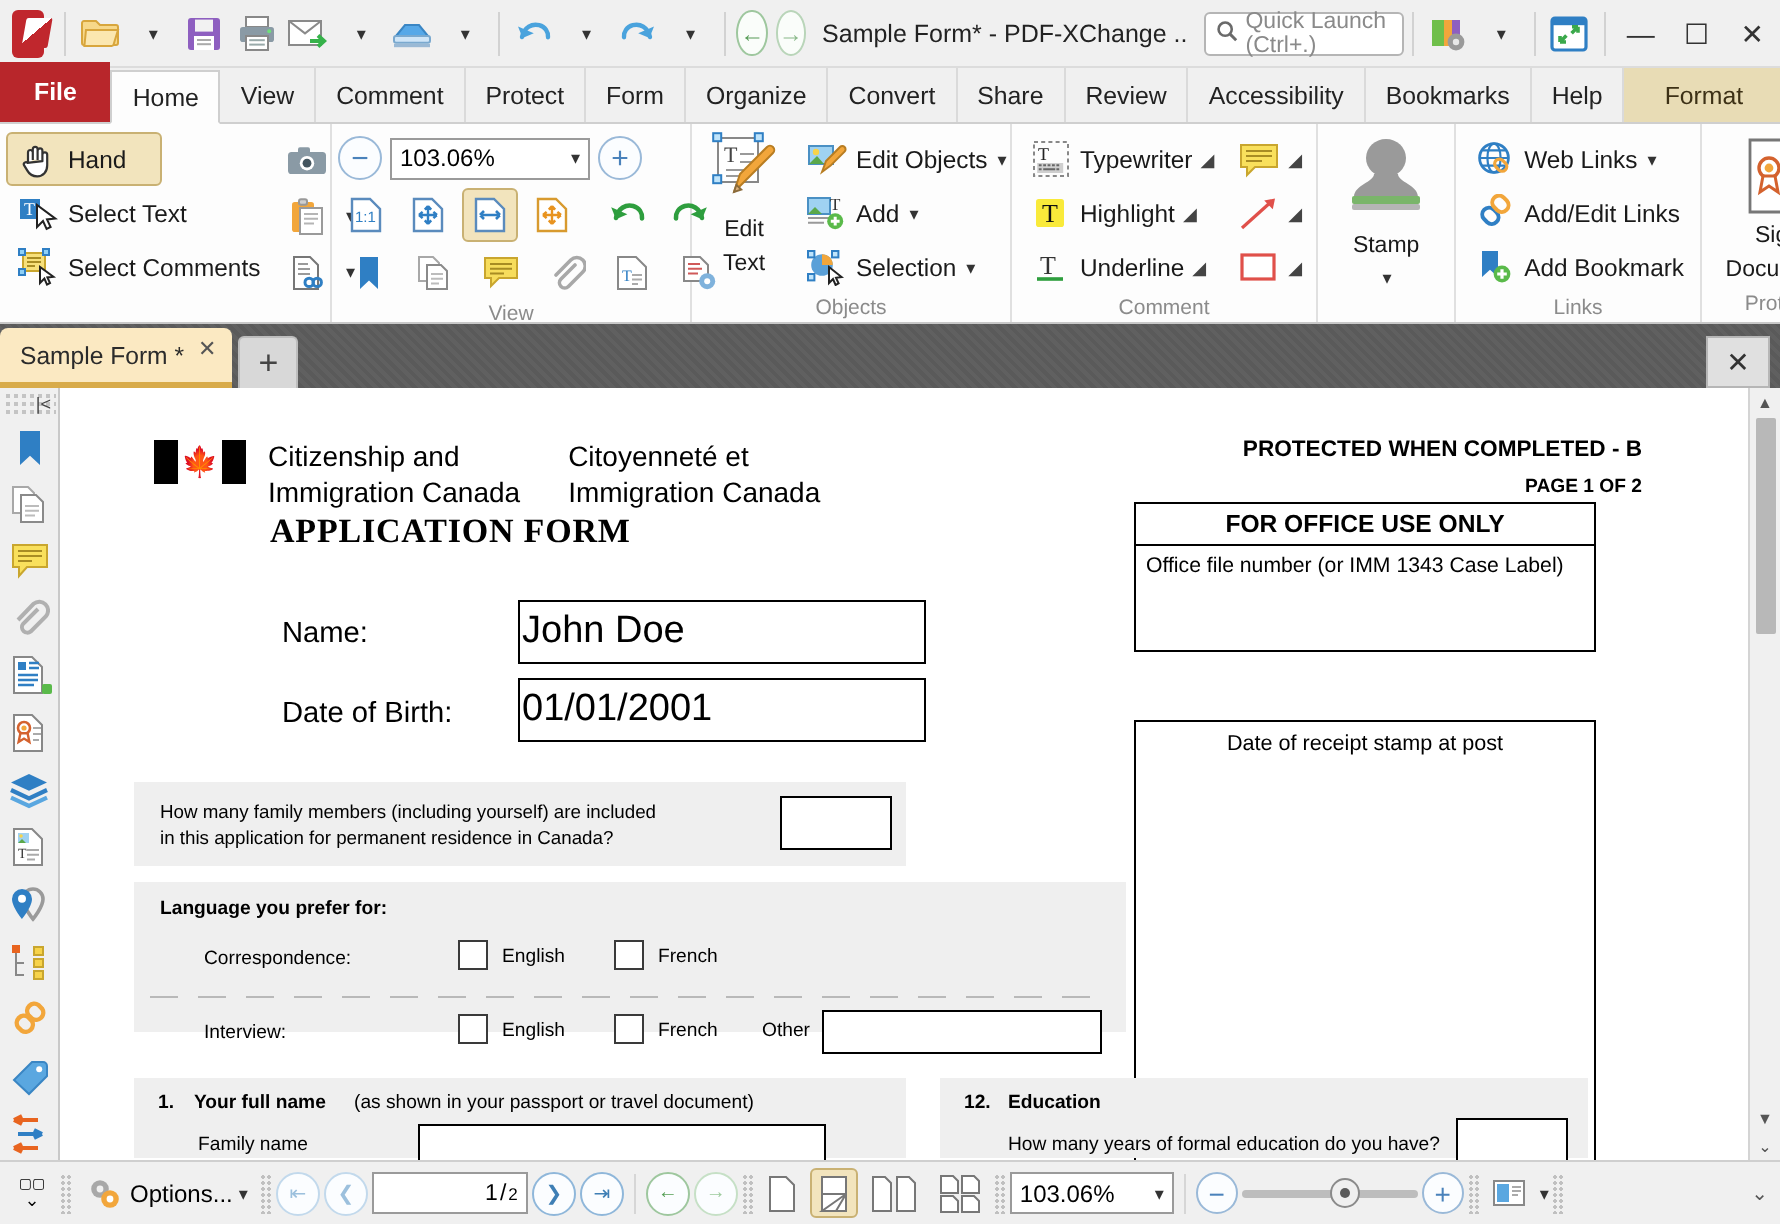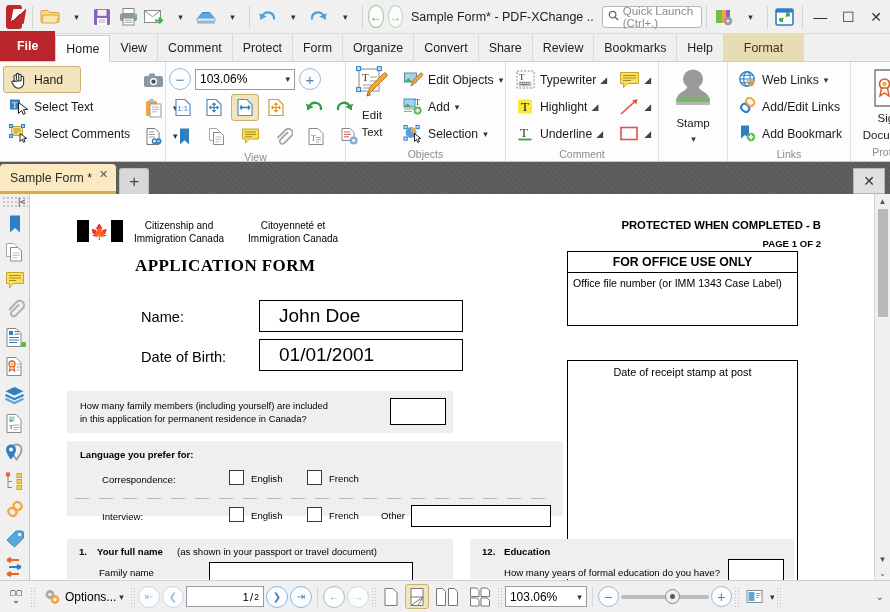--- a/index.html
+++ b/index.html
@@ -115,33 +115,33 @@
   .sb-thumb{ width:10px; height:108px; background:#b8b8b8; border-radius:1px; margin:1px 0; }
   .sb-space{ flex:1; }
 
   
   .pdfpage{ position:absolute; left:0; top:0; right:0; bottom:0;
             font-family:"Liberation Sans", sans-serif; color:#000; }
   .flag{ width:46px; height:22px; display:flex; }
   .flagbar{ width:12px; background:#000; }
   .flagmid{ width:22px; background:#fff; display:flex; align-items:center; justify-content:center;}
   .leaf{ font-size:15px; line-height:1; color:#000; }
-  .deptname{ font-size:10px; line-height:1.25; color:#000;text-align:center; }
+  .deptname{ font-size:14px; line-height:1.25; color:#000; }
   .apptitle{ font-size:17px; font-weight:bold; letter-spacing:.4px;font-family:Liberation Serif, serif; }
   .protected{ font-size:11.3px; font-weight:bold; text-align:right;}
   .pageof{ font-size:9.6px; font-weight:bold; text-align:right; margin-top:3px;}
   .officebox{ border:1.6px solid #000; }
   .officehdr{ text-align:center; font-weight:bold; font-size:12.3px; padding:3px 0;
               border-bottom:1.6px solid #000; }
   .officebody{ font-size:10.6px; padding:4px 5px; height:52px; }
   .stampbox{ border:1.6px solid #000; height:228px; text-align:center;
              font-size:10.8px; padding-top:5px; }
   .fieldlabel{ font-size:14.6px; }
   .fieldbox{ border:1.4px solid #000; background:#fff; font-size:19px;
-             padding:1px 19px; display:flex; align-items:center; }
+             padding:1px 1px; display:flex; align-items:center; }
   .greyblock{ background:#efefef; }
   .qtext{ font-size:9.4px; line-height:1.35; }
   .smallbox{ border:1.5px solid #000; background:#fff; }
   .bold9{ font-weight:bold; font-size:9.6px; }
   .chk{ width:15px;height:15px;border:1.6px solid #3a3a3a; background:#fff; }
   .lbl9{ font-size:9.6px; }
   .dashrow{ height:1px; width:100%;
             background-image:linear-gradient(to right,#b9b9b9 0 14px,transparent 14px 24px);
             background-size:24px 1px; }
   .numlbl{ font-weight:bold; font-size:9.6px; }
@@ -321,20 +321,21 @@
     <div class="rtab file">File</div>
     <div class="rtab active">Home</div>
     <div class="rtab">View</div>
     <div class="rtab">Comment</div>
     <div class="rtab">Protect</div>
     <div class="rtab">Form</div>
     <div class="rtab">Organize</div>
     <div class="rtab">Convert</div>
     <div class="rtab">Share</div>
     <div class="rtab">Review</div>
+    <div class="rtab">Accessibility</div>
     <div class="rtab">Bookmarks</div>
     <div class="rtab">Help</div>
     <div class="rtab ctx">Format</div>
 
   </div>
 
   <div class="ribbon">
 
     <div class="rgroup" style="width:166px;">
       <div class="rgroup-body">

